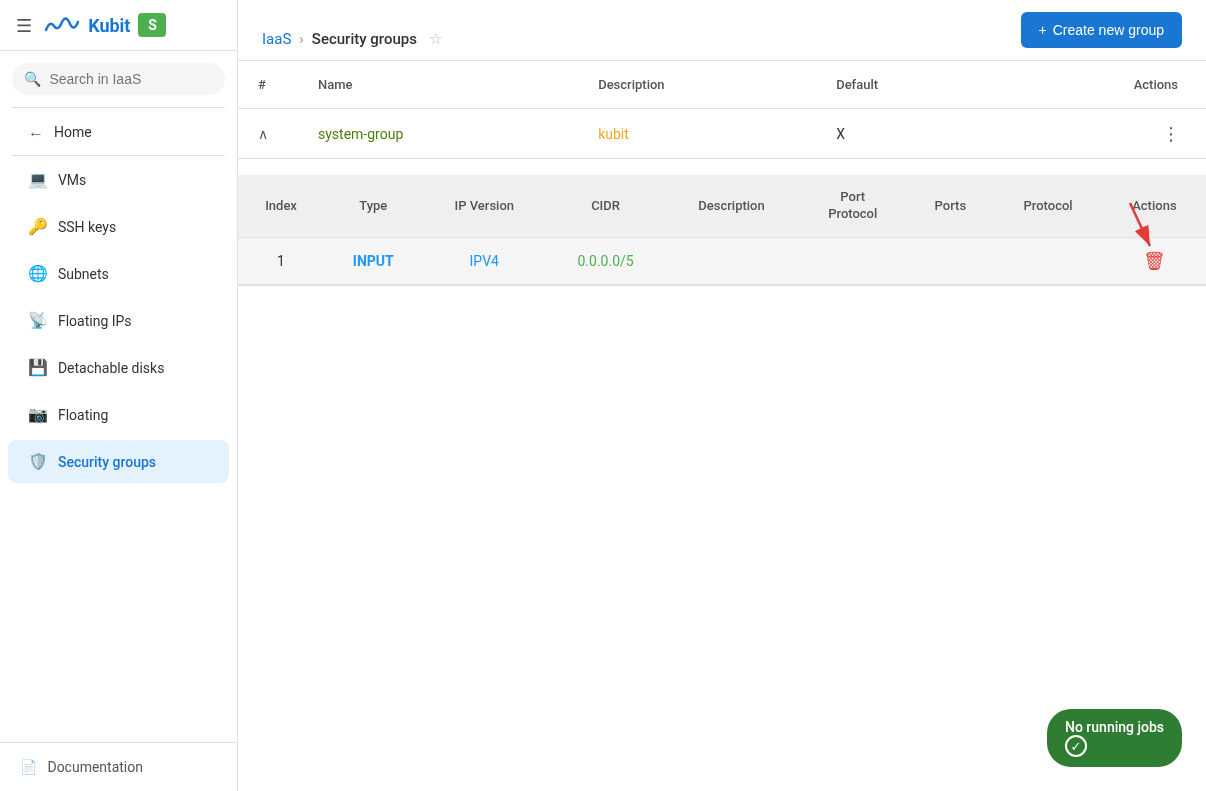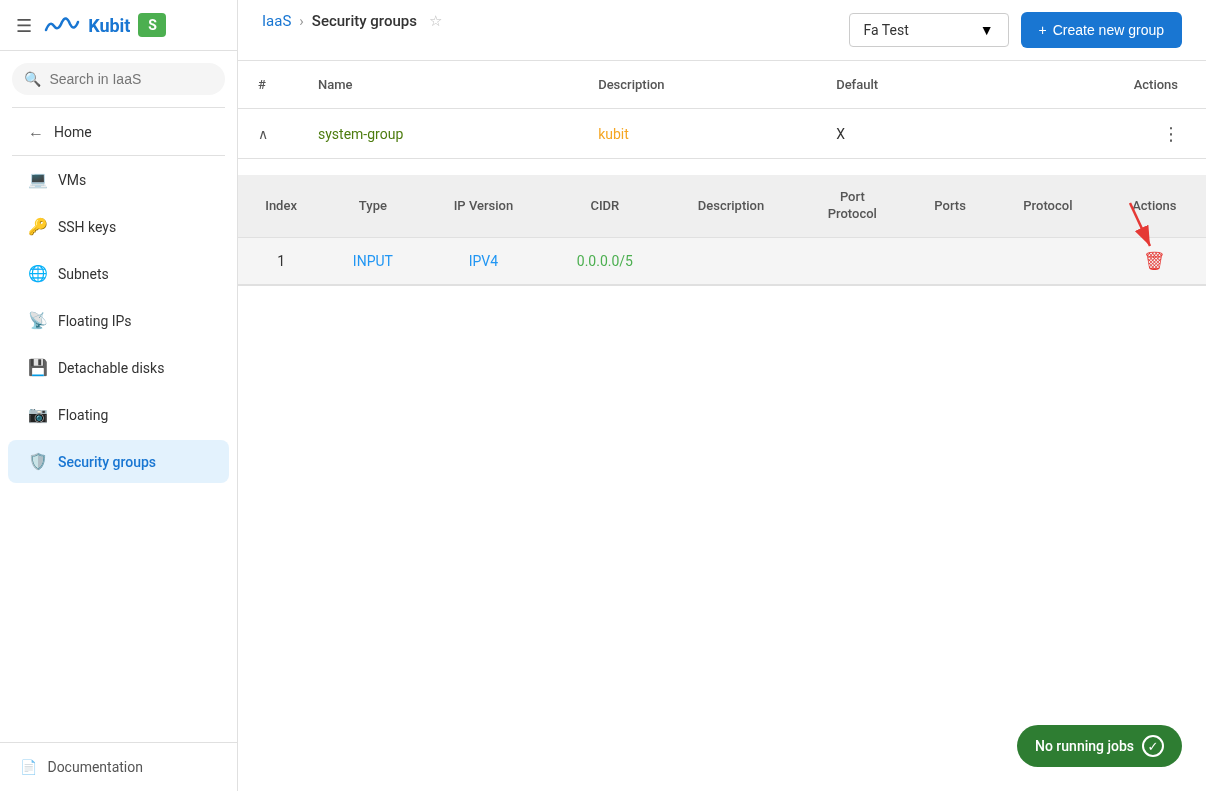--- a/index.html
+++ b/index.html
@@ -84,21 +84,21 @@
       flex: 1;
       display: flex;
       flex-direction: column;
       height: 100%;
       overflow: hidden;
     }
 
     
     .topbar {
       display: flex;
-      align-items: flex-start;
+      align-items: flex-end;
       justify-content: space-between;
       padding: 12px 24px;
       background: #fff;
       border-bottom: 1px solid #e0e0e0;
     }
     .breadcrumb {
       display: flex;
       align-items: center;
       gap: 8px;
       color: #555;
@@ -203,44 +203,43 @@
       background: #efefef;
     }
     .sub-table td {
       text-align: center;
       padding: 12px 16px;
       font-size: 14px;
       color: #333;
       background: #f5f5f5;
     }
     .sub-table th:first-child, .sub-table td:first-child { text-align: center; }
-    .type-badge { color: #2196f3; font-weight: 400; }
+    .type-badge { color: #2196f3; font-weight: 700; }
     .version-badge { color: #2196f3; }
     .cidr-value { color: #4caf50; }
     .delete-icon {
       color: #e53935;
       cursor: pointer;
       font-size: 18px;
     }
 
     
     .jobs-badge {
       position: fixed;
       bottom: 24px;
       right: 24px;
       background: #2e7d32;
       color: #fff;
       border-radius: 24px;
       padding: 10px 18px;
       display: flex;
-      align-items: center;
-      gap: 8px;
       font-size: 14px;
       font-weight: 500;
       cursor: pointer;
+      flex-direction: column;
     }
 
     
     .port-proto { line-height: 1.3; }
   </style>
 </head>
 <body>
 
 <nav class="sidebar">
   <div class="sidebar-header">
@@ -309,24 +308,20 @@
 <div class="main">
 
   <div class="topbar">
     <div class="breadcrumb">
       <span class="breadcrumb-link">IaaS</span>
       <span class="breadcrumb-sep">›</span>
       <span class="breadcrumb-current">Security groups</span>
       <span class="star-icon">☆</span>
     </div>
     <div class="topbar-right">
-      <div class="tenant-selector">
-        <span class="tenant-name">Fa Test</span>
-        <span>▼</span>
-      </div>
       <button class="create-btn">
         <span>+</span>
         <span>Create new group</span>
       </button>
     </div>
   </div>
 
   <div class="content">
     <table class="main-table">
       <thead>

